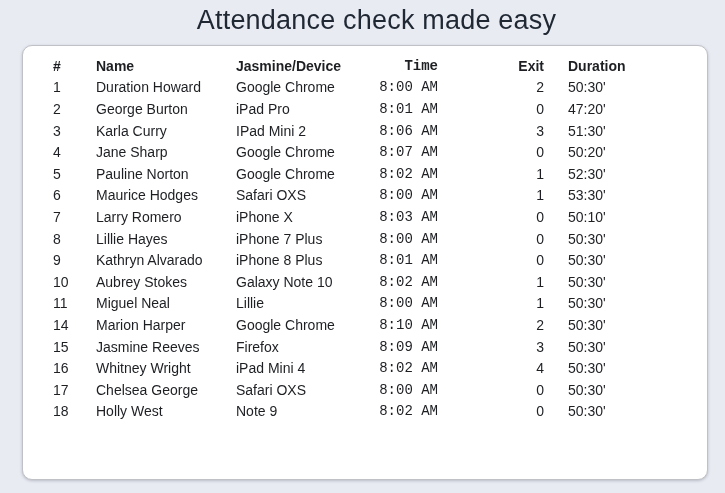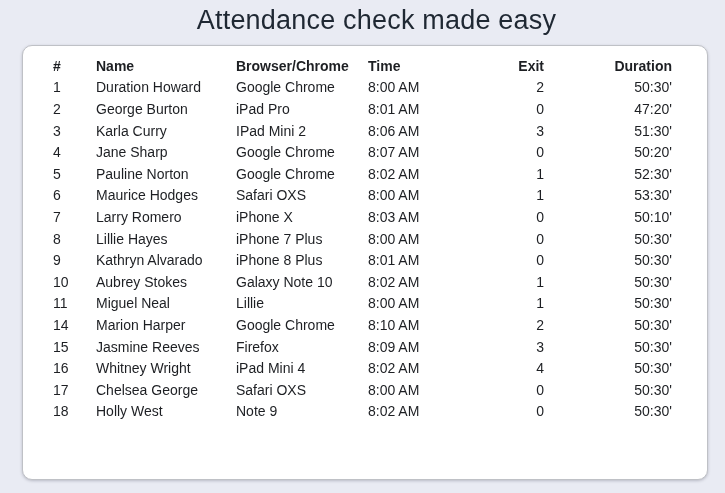--- a/index.html
+++ b/index.html
@@ -50,23 +50,23 @@
     font-size: 14px;
     color: var(--cell-color, #1d1f23);
     white-space: nowrap;
     overflow: hidden;
     vertical-align: middle;
   }
   .attendance th { font-weight: bold; }
   .attendance th:nth-child(1), .attendance td:nth-child(1) { text-align: left;  padding-left: 17px; }
   .attendance th:nth-child(2), .attendance td:nth-child(2) { text-align: left;  padding-left: 20px; }
   .attendance th:nth-child(3), .attendance td:nth-child(3) { text-align: left;  padding-left: 18px; }
-  .attendance th:nth-child(4), .attendance td:nth-child(4) { text-align: left; }
+  .attendance th:nth-child(4), .attendance td:nth-child(4) { text-align: right; font-family: Liberation Mono, monospace; }
   .attendance th:nth-child(5), .attendance td:nth-child(5) { text-align: right; padding-right: 24px; }
-  .attendance th:nth-child(6), .attendance td:nth-child(6) { text-align: right; padding-right: 20px; }
+  .attendance th:nth-child(6), .attendance td:nth-child(6) { text-align: left; padding-right: 20px; }
 </style>
 </head>
 <body>
 
 <div class="page">
   <h1 class="title">Attendance check made easy</h1>
 
   <div class="card">
     <table class="attendance">
       <colgroup>
@@ -74,21 +74,21 @@
         <col style="width:142px">
         <col style="width:150px">
         <col style="width:70px">
         <col style="width:130px">
         <col style="width:124px">
       </colgroup>
       <thead>
         <tr>
           <th>#</th>
           <th>Name</th>
-          <th>Browser/Chrome</th>
+          <th>Jasmine/Device</th>
           <th>Time</th>
           <th>Exit</th>
           <th>Duration</th>
         </tr>
       </thead>
       <tbody>
           <tr>
             <td>1</td>
             <td>Duration Howard</td>
             <td>Google Chrome</td>

